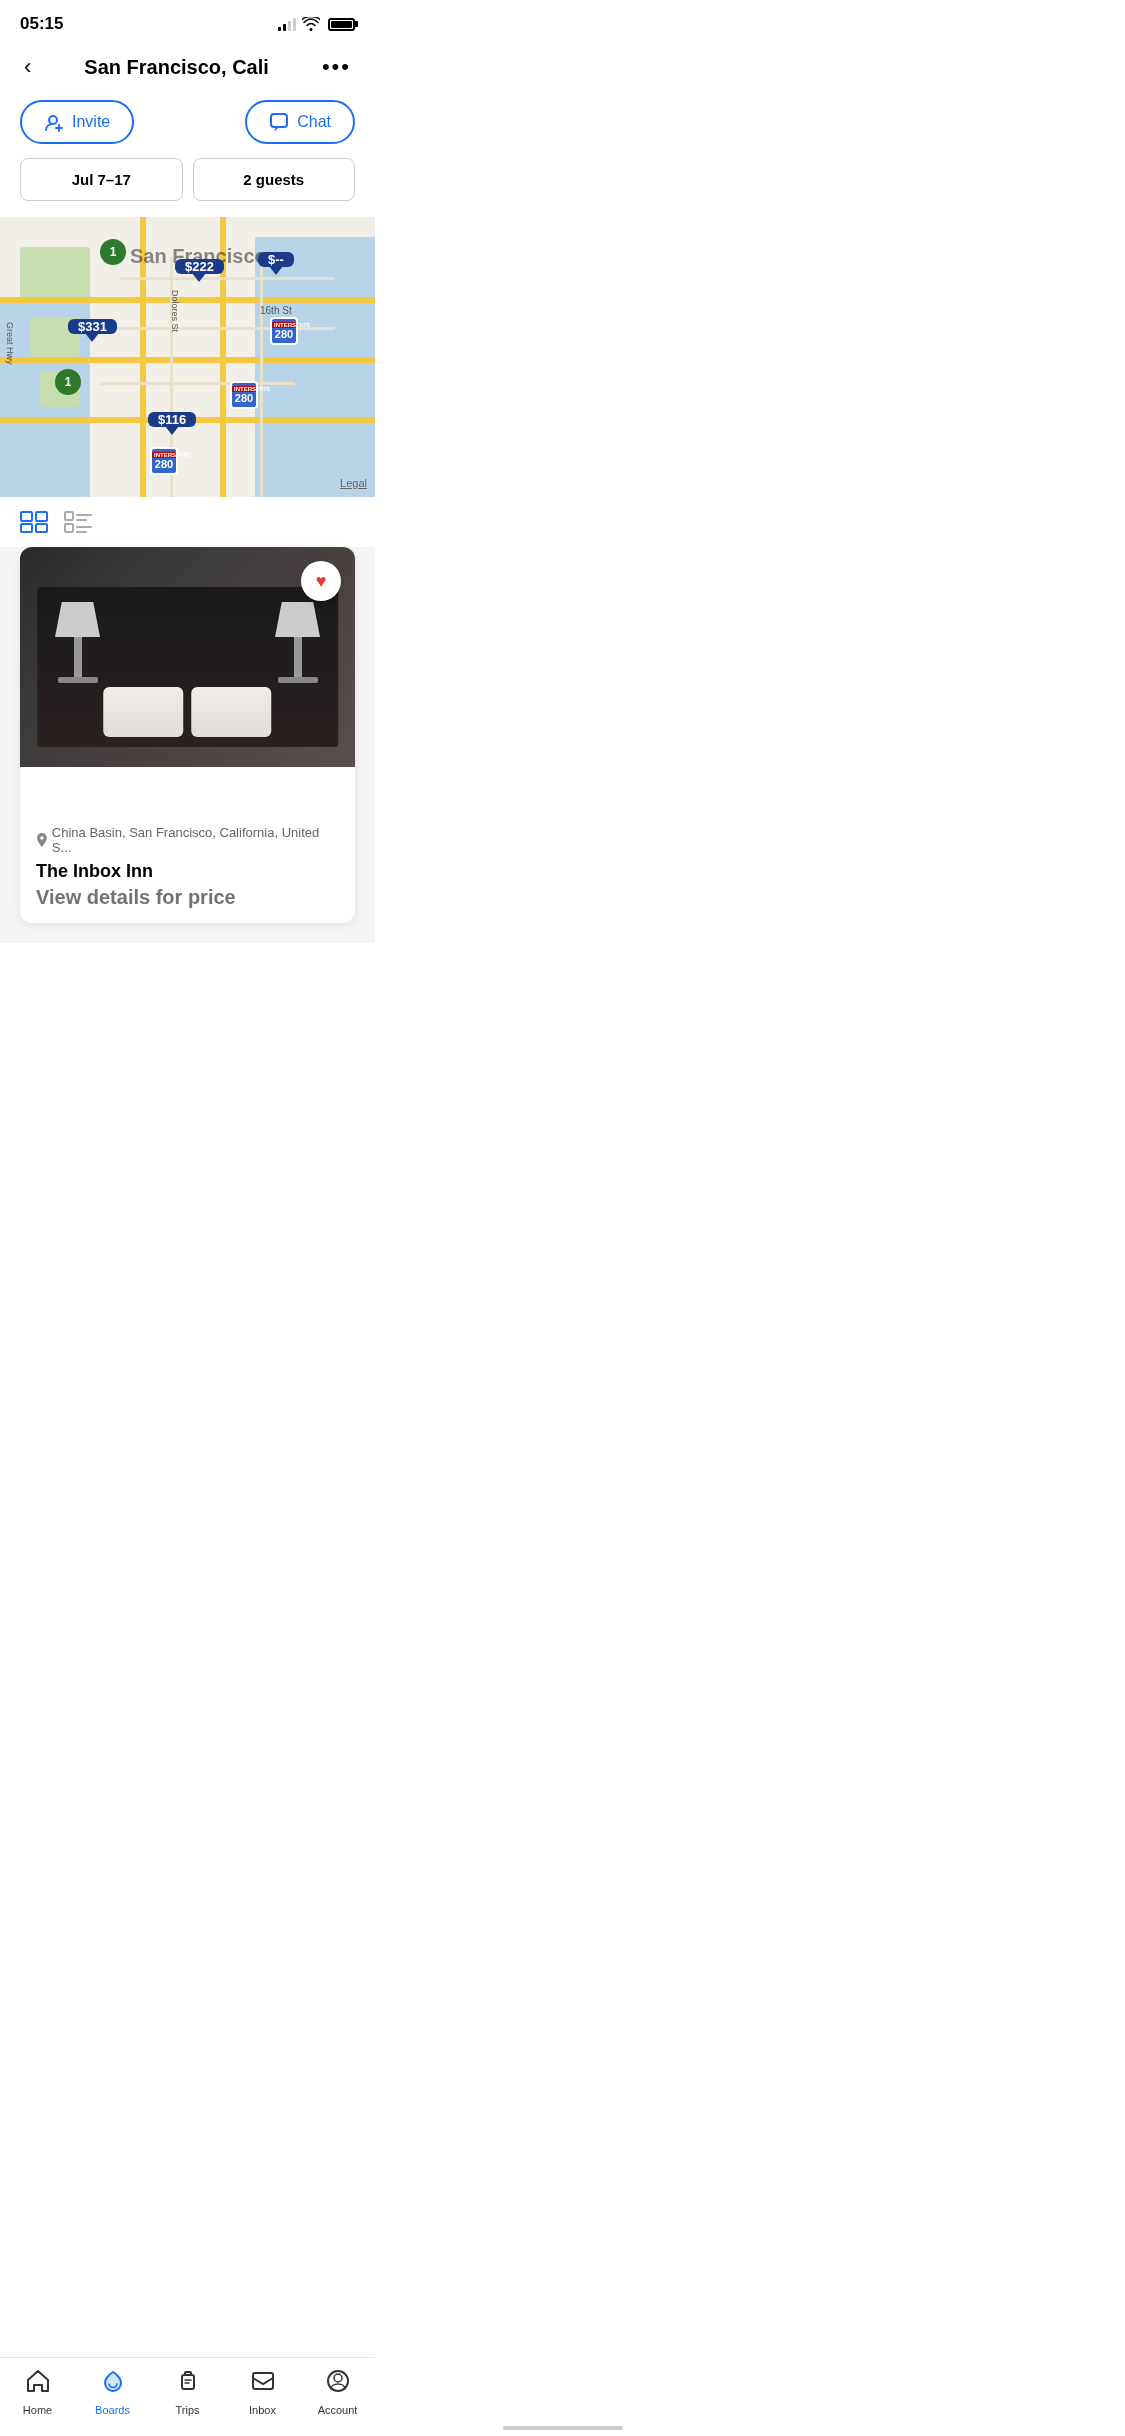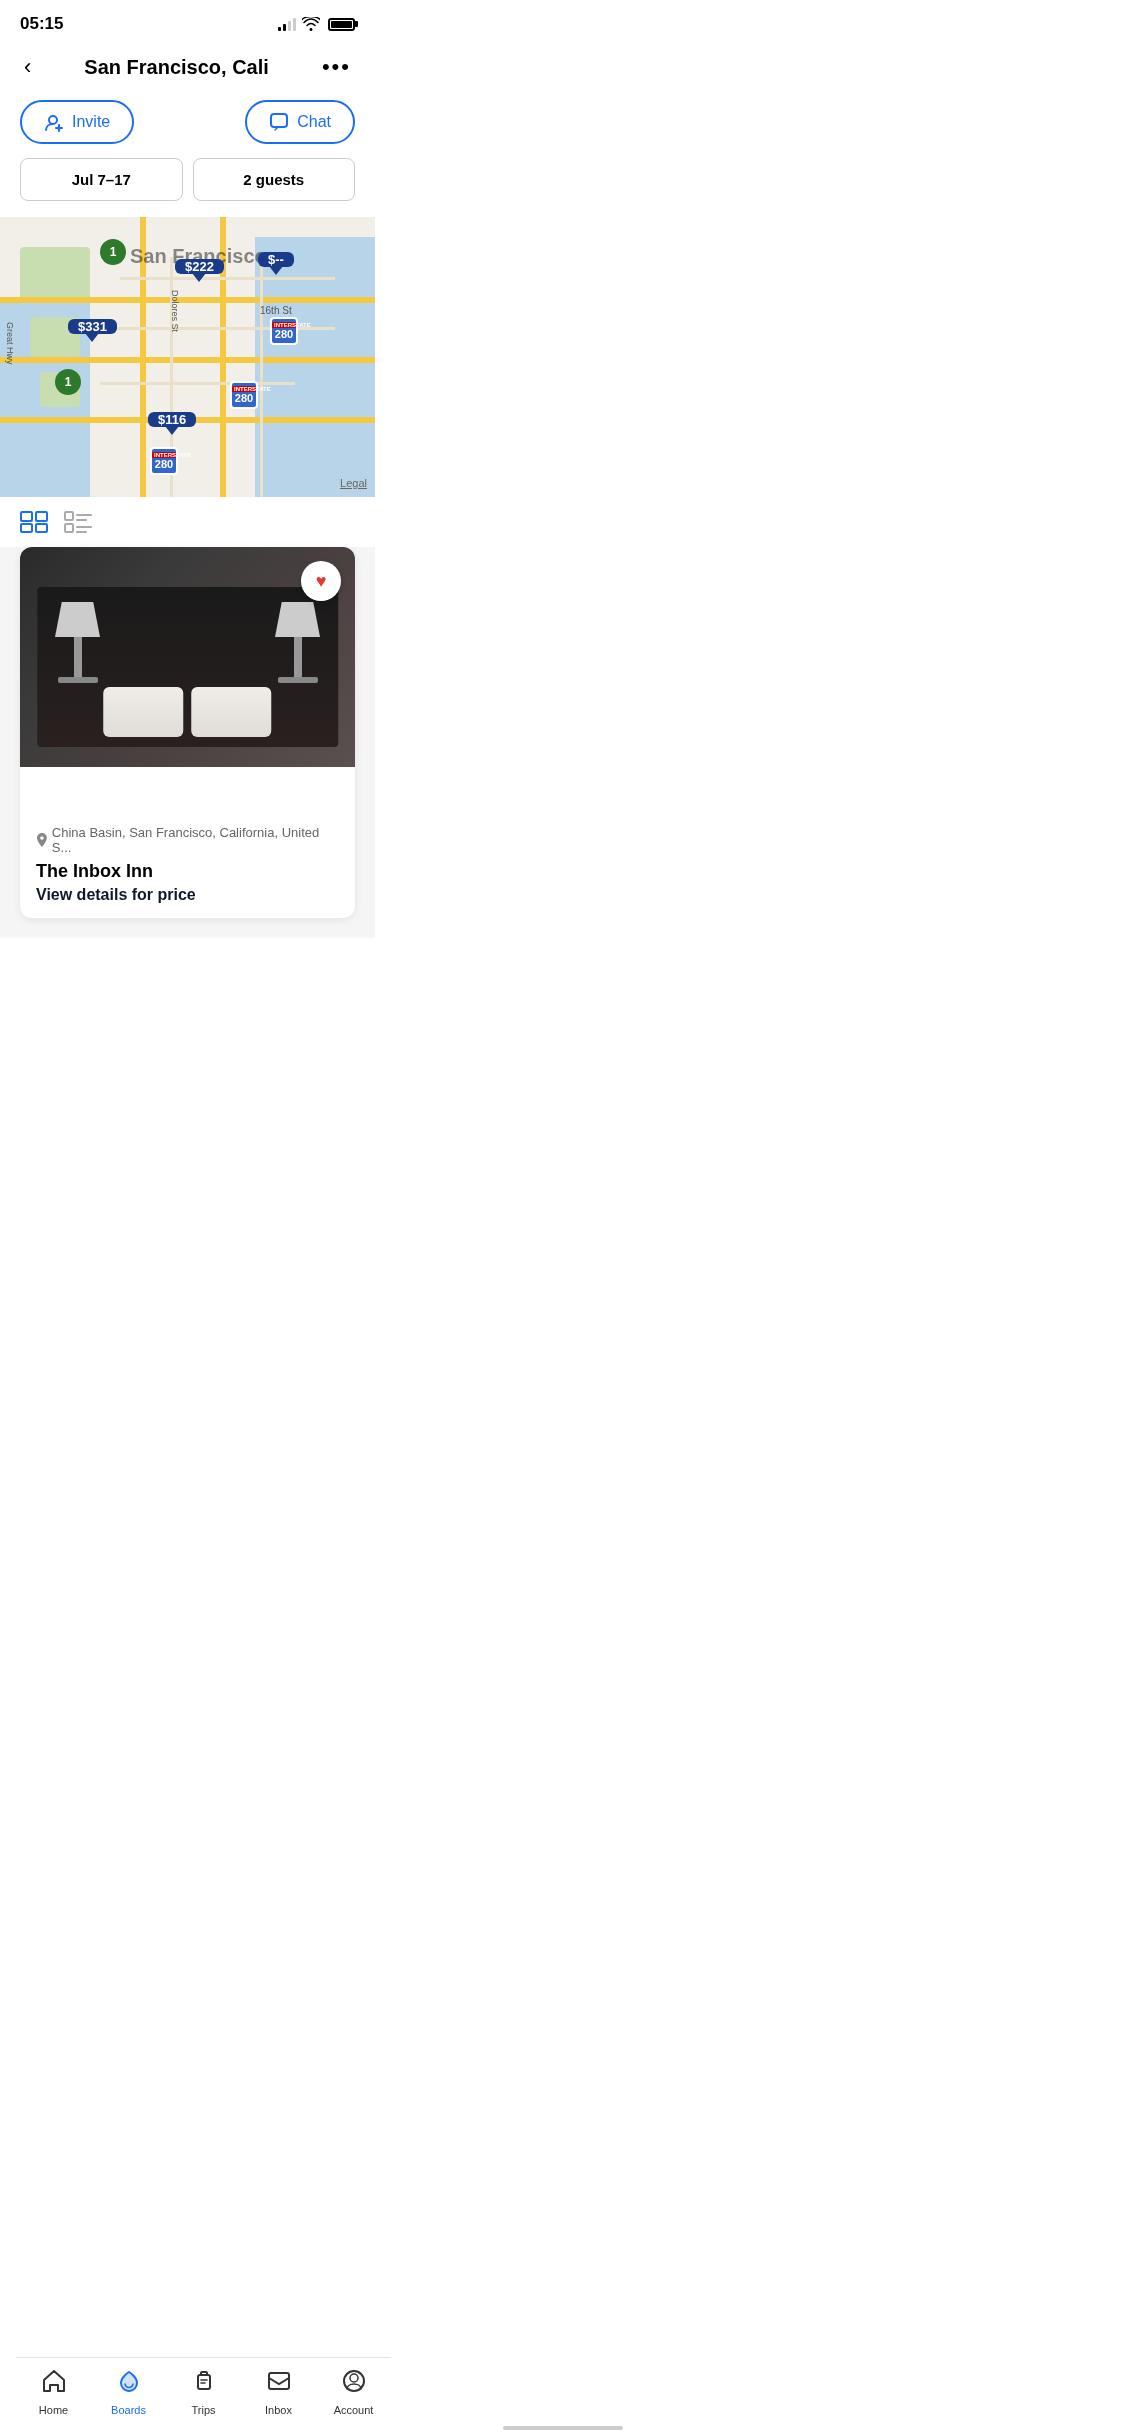--- a/index.html
+++ b/index.html
@@ -361,30 +361,30 @@
       color: #666;
       margin-bottom: 6px;
     }
     .listing-name {
       font-size: 18px;
       font-weight: 700;
       color: #000;
       margin-bottom: 4px;
     }
     .listing-price {
-      font-size: 16px;
+      font-size: 20px;
       font-weight: 700;
-      color: #0f172a;
+      color: #737373;
     }
 
     
     .bottom-nav {
       position: fixed;
       bottom: 0;
-      left: 16px;
+      left: 0;
       width: 375px;
       background: #fff;
       border-top: 1px solid #e5e5e5;
       display: flex;
       justify-content: space-around;
       padding: 10px 0 20px 0;
     }
     .nav-item {
       display: flex;
       flex-direction: column;

